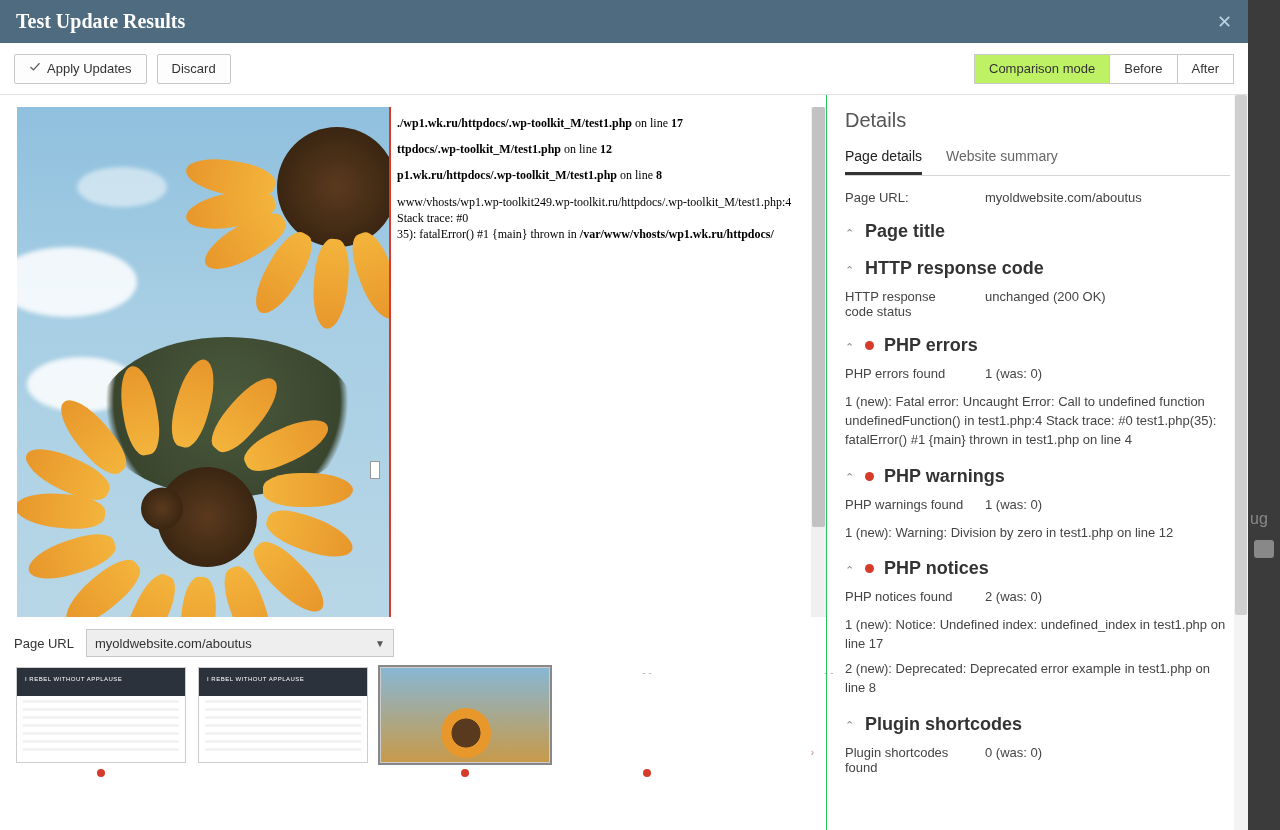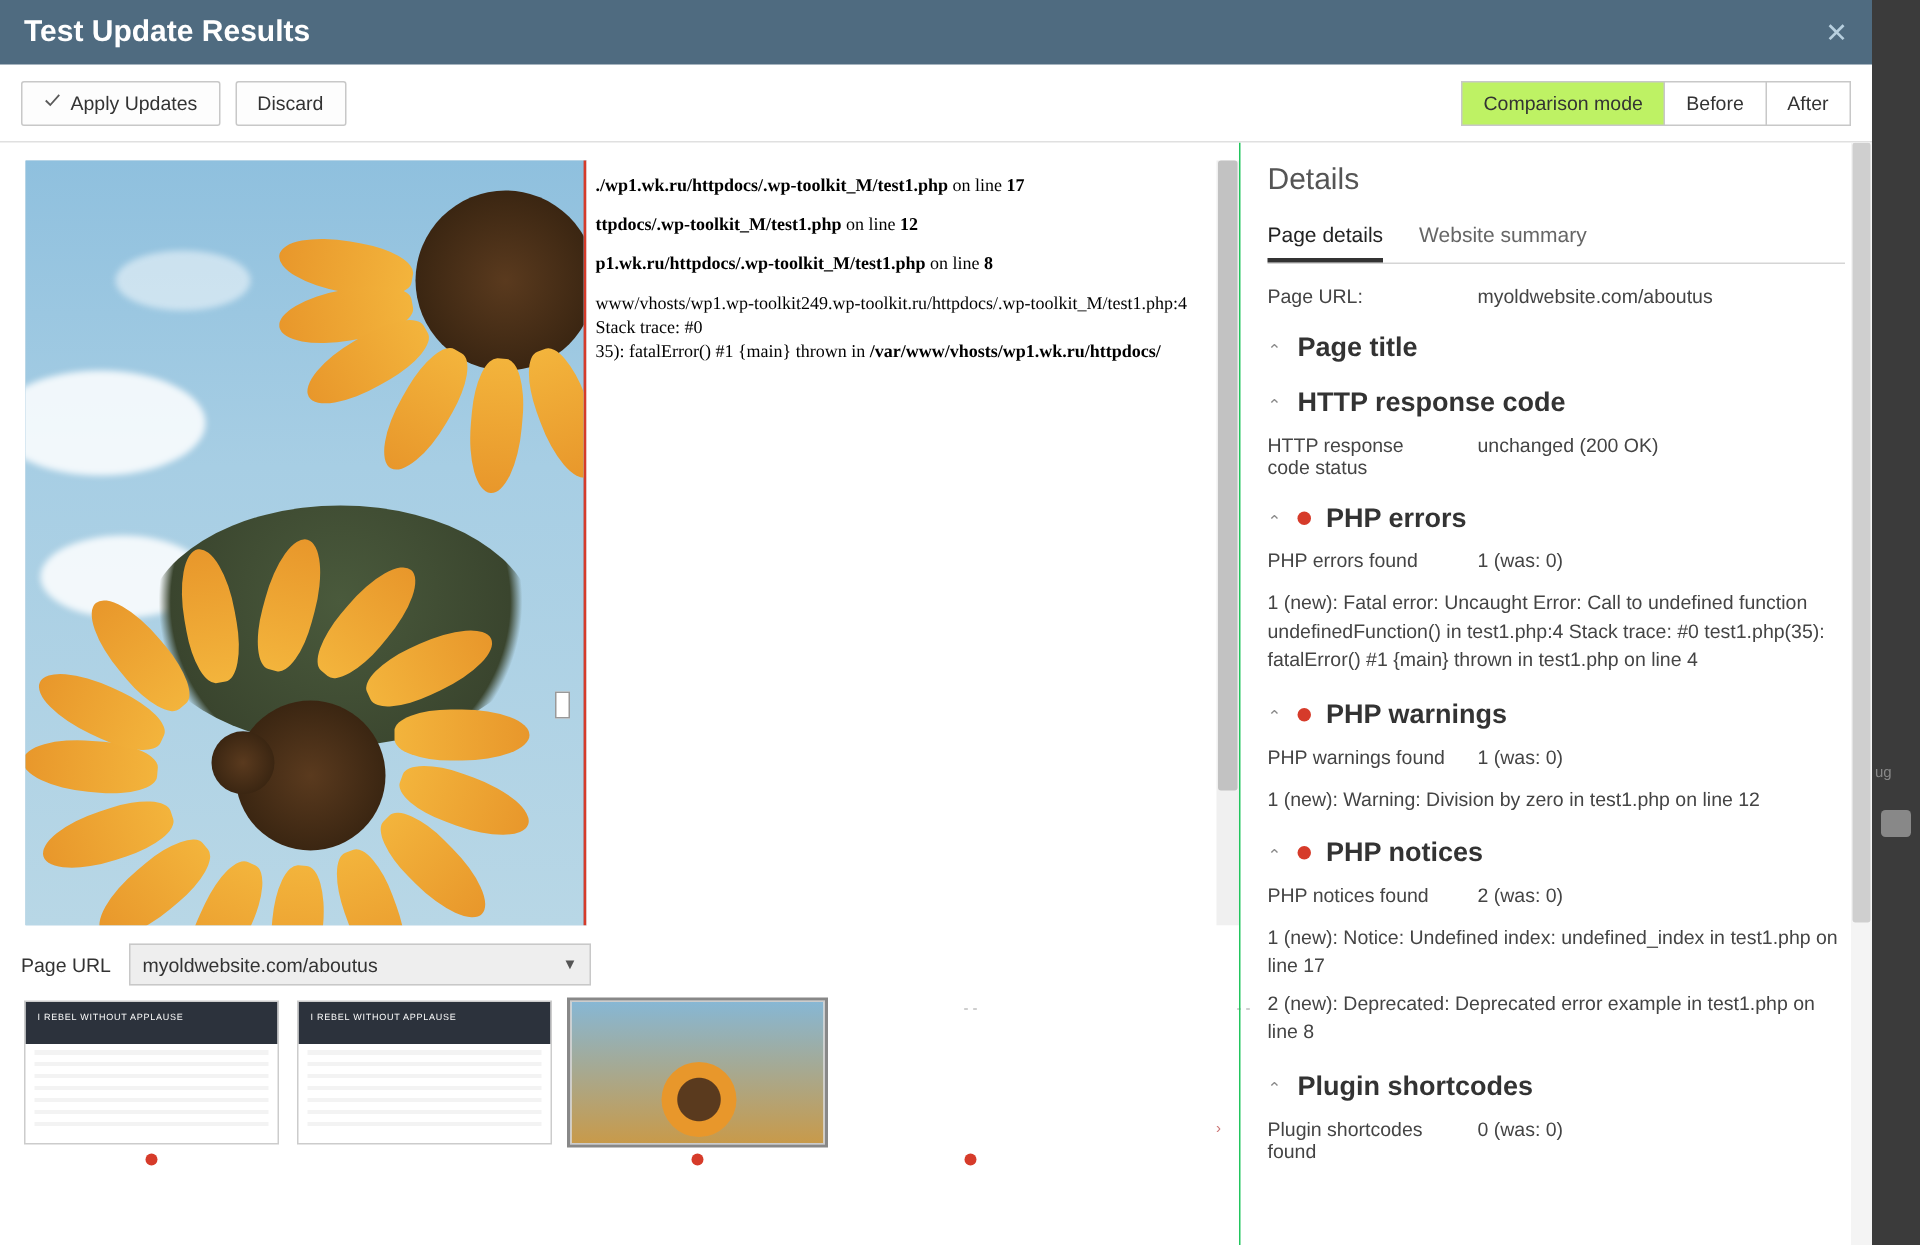--- a/index.html
+++ b/index.html
@@ -1,25 +1,25 @@
 <!DOCTYPE html>
 <html><head>
 <meta charset="utf-8">
 <style>
   * { box-sizing: border-box; margin: 0; padding: 0; }
   html, body { width: 1280px; height: 830px; font-family: "Segoe UI", Arial, sans-serif; font-size: 13px; color: #333; background:#f2f2f2; overflow:hidden; }
   .page { display:flex; width:1280px; height:830px; }
   .modal-wrap { width:1248px; height:830px; background:#fff; display:flex; flex-direction:column; position:relative; }
   .right-gutter { width:32px; background:#3b3b3b; position:relative; }
-  .right-gutter .peek { position:absolute; top:510px; left:2px; color:#888; font-size:10px; }
+  .right-gutter .peek { position:absolute; top:510px; left:2px; color:#888; font-size:16px; }
   .right-gutter .peek2 { position:absolute; top:540px; left:6px; width:20px; height:18px; background:#888; border-radius:3px; }
 
   
   .titlebar { height:43px; background:#4f6b80; color:#fff; display:flex; align-items:center; padding:0 16px; justify-content:space-between; }
-  .titlebar h1 { font-size:20px; font-weight:600; }
+  .titlebar h1 { font-size:20px; font-weight:600;font-family:Liberation Serif, serif; }
   .close-x { color:#b8d0df; font-size:18px; cursor:pointer; }
 
   
   .actionrow { height:52px; border-bottom:1px solid #e0e0e0; display:flex; align-items:center; padding:0 14px; gap:10px; }
   .btn { height:30px; padding:0 14px; border:1px solid #c8c8c8; background:#fdfdfd; color:#333; font-size:13px; display:inline-flex; align-items:center; gap:6px; cursor:pointer; border-radius:2px; }
   .btn.secondary { }
   .spacer { flex:1; }
   .seggroup { display:flex; }
   .seggroup .seg { height:30px; padding:0 14px; border:1px solid #c8c8c8; background:#fff; font-size:13px; display:flex; align-items:center; cursor:pointer; }
   .seggroup .seg + .seg { border-left:none; }

